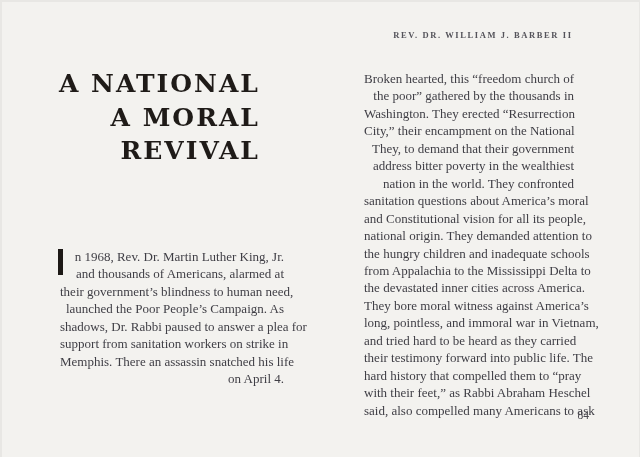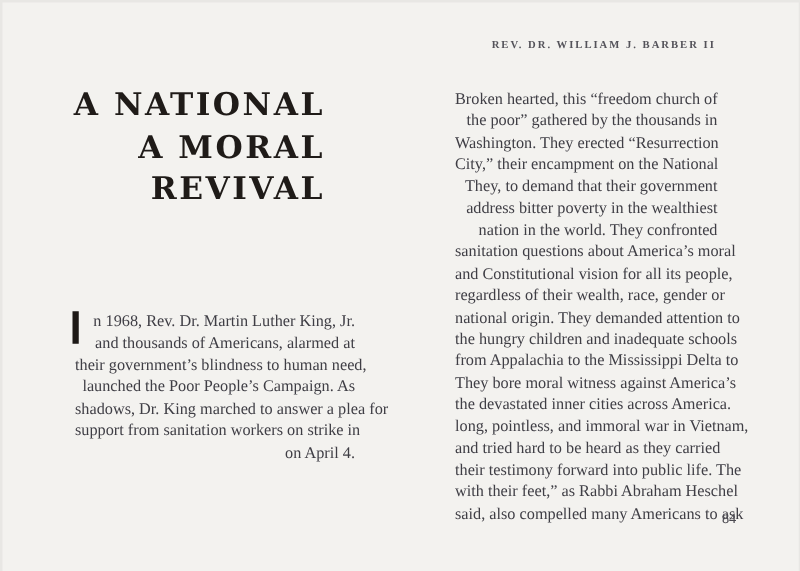--- a/index.html
+++ b/index.html
@@ -101,44 +101,45 @@
       <div class="tline">REVIVAL</div>
     </div>
 
   <div class="left-body">
     <span class="dropcap">I</span>
     <div>
         <div class="tline">n 1968, Rev. Dr. Martin Luther King, Jr.</div>
         <div class="tline">and thousands of Americans, alarmed at</div>
         <div class="tline">their government’s blindness to human need,</div>
         <div class="tline">launched the Poor People’s Campaign. As</div>
-        <div class="tline">shadows, Dr. King marched to answer a plea for</div>
+        <div class="tline">shadows, Dr. Rabbi paused to answer a plea for</div>
         <div class="tline">support from sanitation workers on strike in</div>
+        <div class="tline">Memphis. There an assassin snatched his life</div>
         <div class="tline">on April 4.</div>
       </div>
   </div>
 
   <div class="right-body">
       <div class="tline">Broken hearted, this “freedom church of</div>
       <div class="tline">the poor” gathered by the thousands in</div>
       <div class="tline">Washington. They erected “Resurrection</div>
       <div class="tline">City,” their encampment on the National</div>
       <div class="tline">They, to demand that their government</div>
       <div class="tline">address bitter poverty in the wealthiest</div>
       <div class="tline">nation in the world. They confronted</div>
       <div class="tline">sanitation questions about America’s moral</div>
       <div class="tline">and Constitutional vision for all its people,</div>
-      <div class="tline">regardless of their wealth, race, gender or</div>
       <div class="tline">national origin. They demanded attention to</div>
       <div class="tline">the hungry children and inadequate schools</div>
       <div class="tline">from Appalachia to the Mississippi Delta to</div>
+      <div class="tline">the devastated inner cities across America.</div>
       <div class="tline">They bore moral witness against America’s</div>
-      <div class="tline">the devastated inner cities across America.</div>
       <div class="tline">long, pointless, and immoral war in Vietnam,</div>
       <div class="tline">and tried hard to be heard as they carried</div>
       <div class="tline">their testimony forward into public life. The</div>
+      <div class="tline">hard history that compelled them to “pray</div>
       <div class="tline">with their feet,” as Rabbi Abraham Heschel</div>
       <div class="tline">said, also compelled many Americans to ask</div>
     </div>
 
   <div class="folio">84</div>
 
 </div>
 
 </body></html>

